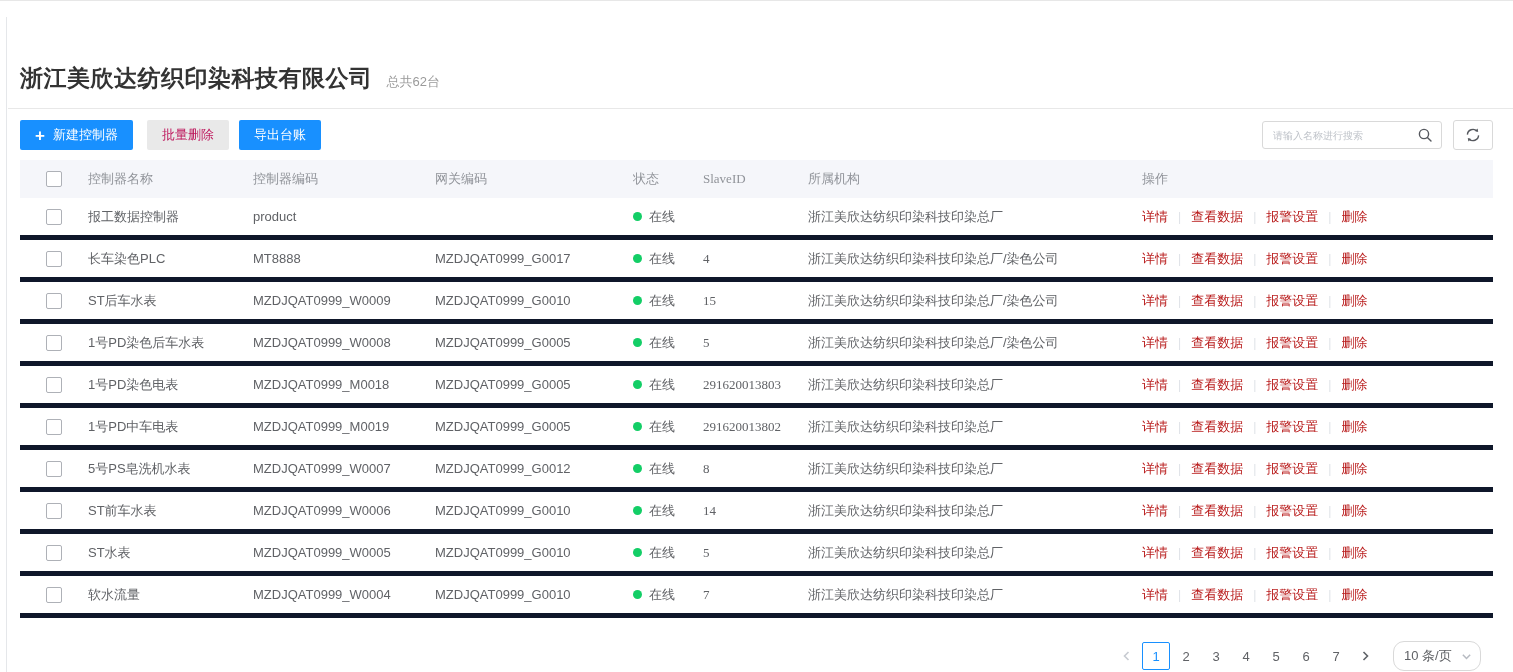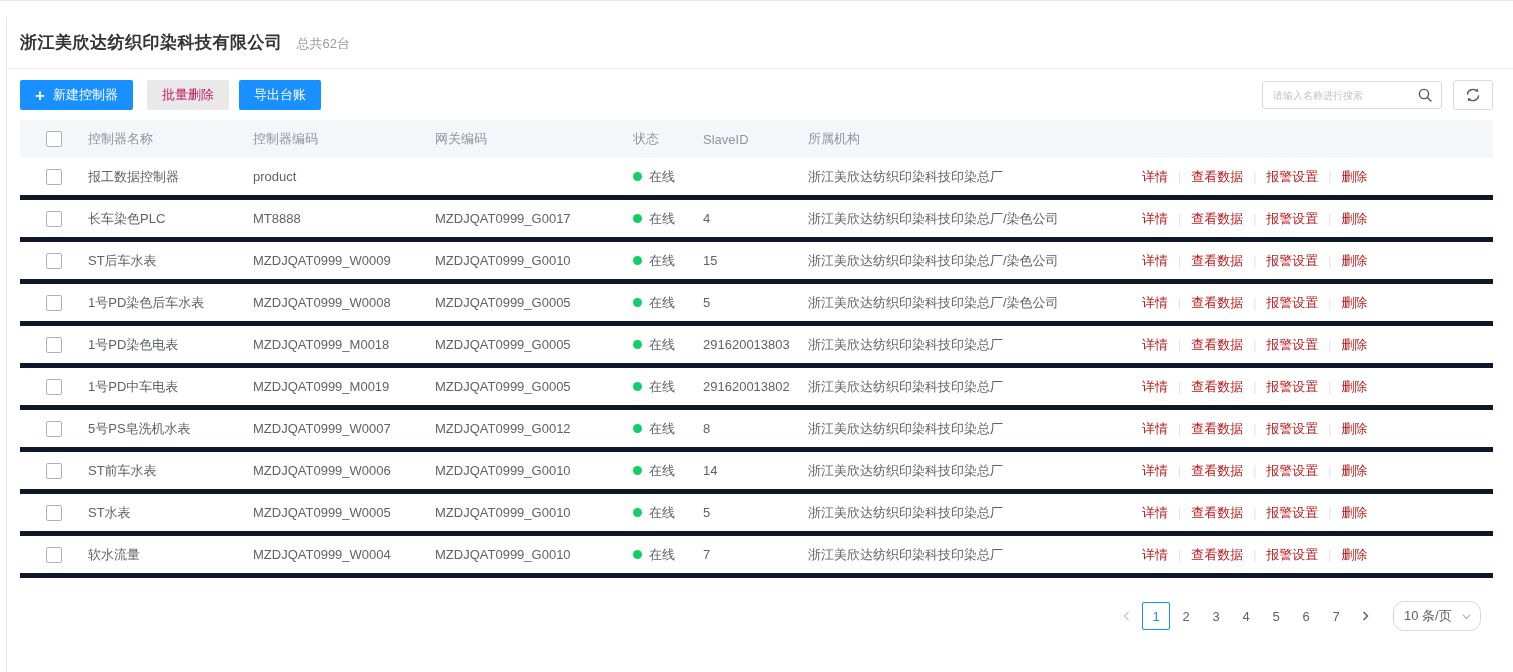--- a/index.html
+++ b/index.html
@@ -3,21 +3,21 @@
 <meta charset="utf-8">
 <style>
   * { margin:0; padding:0; box-sizing:border-box; }
   html,body { width:1513px; height:672px; background:#fff; font-family:"Liberation Sans","DejaVu Sans",sans-serif; }
   body { border-top:1px solid #e7e7e7; position:relative; overflow:hidden; }
   .left-line { position:absolute; left:6px; top:16px; bottom:0; width:1px; background:#e5e7ea; }
   .content { position:relative; padding:0 20px; }
 
   
   .page-header { display:flex; align-items:baseline; padding:30px 0 14px 0; }
-  .page-title { font-size:17px; font-weight:700; color:#333; letter-spacing:.5px; }
+  .page-title { font-size:23px; font-weight:700; color:#333; letter-spacing:.5px;margin-top:32px; }
   .page-count { font-size:13px; color:#9a9a9a; margin-left:14px; }
   .header-divider { position:absolute; left:8px; right:0; height:1px; background:#e8e8e8; }
 
   
   .toolbar { display:flex; align-items:center; margin:12px 0 10px 0; }
   .btn { height:30px; padding:0 15px; font-size:13px; border:none; border-radius:2px; cursor:pointer; display:inline-flex; align-items:center; font-family:inherit; }
   .btn-primary { background:#1890ff; color:#fff; }
   .btn-primary .plus { font-size:17px; font-weight:700; margin-right:8px; line-height:1; }
   .btn-disabled { background:#e9e9e9; color:#be185d; cursor:not-allowed; margin-left:14px; }
   .btn-export { margin-left:10px; }
@@ -31,21 +31,21 @@
   .table { width:100%; font-size:13px; }
   .tr { display:flex; align-items:center; border-bottom:5px solid #0f172a; min-height:42px; background:#fff; }
   .thead { background:#f5f6fa; min-height:38px; border-bottom:none; color:#909399; }
   .td { padding-right:8px; white-space:nowrap; overflow:hidden; text-overflow:ellipsis; color:#606266; }
   .thead .td { color:#909399; }
   .col-check { width:68px; display:flex; justify-content:center; padding-right:0; flex:none; }
   .col-name { width:165px; flex:none; }
   .col-code { width:182px; flex:none; }
   .col-gateway { width:198px; flex:none; }
   .col-status { width:70px; flex:none; display:flex; align-items:center; }
-  .col-slave { width:105px; flex:none; }
+  .col-slave { width:105px; flex:none;font-family:Liberation Serif, serif; }
   .col-org { width:334px; flex:none; }
   .col-ops { flex:1; }
   .checkbox { width:16px; height:16px; border:1px solid #aeb1b7; border-radius:2px; background:#fff; display:inline-block; cursor:pointer; }
   .dot { width:9px; height:9px; border-radius:50%; margin-right:7px; display:inline-block; flex:none; }
   .op-link { color:#b91c1c; text-decoration:none; cursor:pointer; }
   .sep { color:#dfe3e8; margin:0 10px; font-size:12px; }
 
   
   .pagination { display:flex; align-items:center; justify-content:flex-end; margin:22px 12px 0 0; height:32px; }
   .page-arrow { width:28px; height:28px; display:flex; align-items:center; justify-content:center; cursor:pointer; }
@@ -105,20 +105,21 @@
     <div class="tr thead">
       <div class="td col-check">
           <span class="checkbox"></span>
         </div>
       <div class="td col-name">控制器名称</div>
       <div class="td col-code">控制器编码</div>
       <div class="td col-gateway">网关编码</div>
       <div class="td col-status">状态</div>
       <div class="td col-slave">SlaveID</div>
       <div class="td col-org">所属机构</div>
+      <div class="td col-ops">操作</div>
     </div>
     <div>
   <div class="tr">
     <div class="td col-check">
             <span class="checkbox"></span>
           </div>
     <div class="td col-name">报工数据控制器</div>
     <div class="td col-code">product</div>
     <div class="td col-gateway"></div>
     <div class="td col-status">

